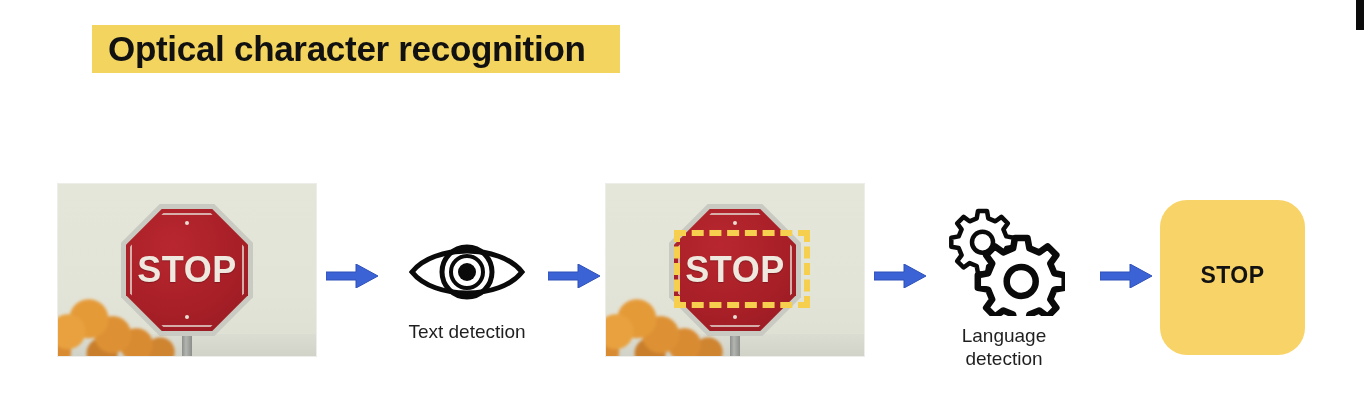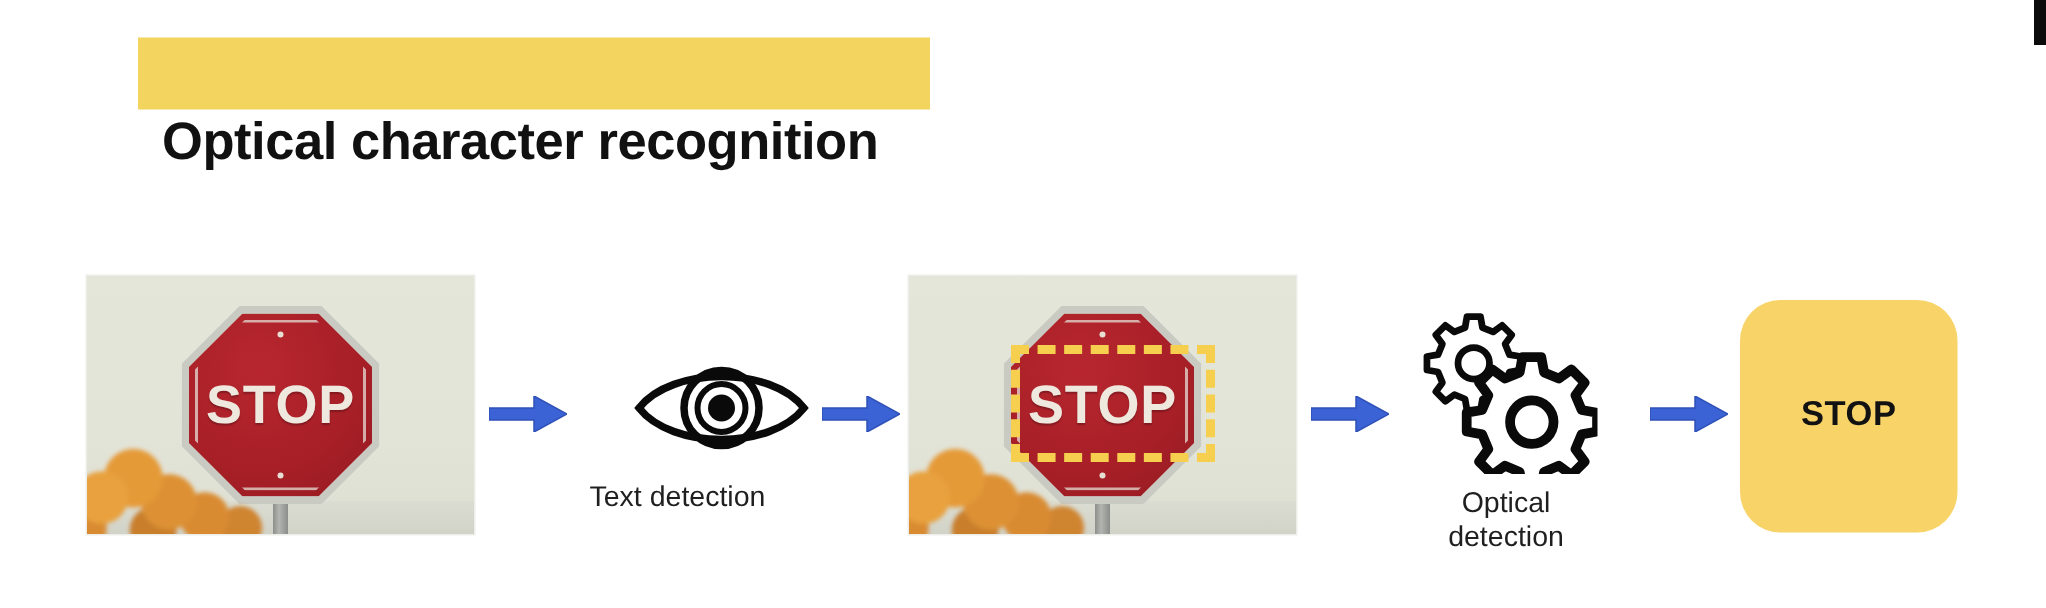--- a/index.html
+++ b/index.html
@@ -30,21 +30,20 @@
     left: 108px;
     top: 26px;
     width: 520px;
     height: 46px;
     line-height: 46px;
     font-size: 35px;
     font-weight: bold;
     color: #111111;
     letter-spacing: -0.3px;
     white-space: nowrap;
-    margin-top: 46px;
   }
 
   
   #pipeline {
     position: absolute;
     left: 0;
     top: 0;
     width: 1364px;
     height: 405px;
   }
@@ -176,24 +175,25 @@
   }
   .arrow svg { display: block; }
   #arrow-1 { left: 326px; }
   #arrow-2 { left: 548px; }
   #arrow-3 { left: 874px; }
   #arrow-4 { left: 1100px; }
 
   
   #step-detection {
     position: absolute;
-    left: 393px;
+    left: 379px;
     top: 236px;
     width: 176px;
     height: 128px;
+    text-align: center;
   }
   #eye-icon { height: 76px; }
   #eye-icon svg { display: block; margin: 0 auto; }
   .step-label {
     font-size: 19px;
     color: #1f1f1f;
     line-height: 23px;
   }
   #text-detection-label { margin-top: 8px; }
 
@@ -332,21 +332,21 @@
             L111.4 87.6 L107.3 97.4 L113.4 105.8 L104.6 114.6 L96.2 108.5
             L86.4 112.6 L84.5 122.9 L72.0 122.9 L70.1 112.6 L60.3 108.5
             L51.9 114.6 L43.1 105.8 L49.2 97.4 L45.1 87.6 L34.8 85.7
             L34.8 73.2 L45.1 71.3 L49.2 61.5 L43.1 53.1 L51.9 44.3
             L60.3 50.4 L70.1 46.3 Z"></path>
           <circle stroke-width="6.5" cx="78.2" cy="79.4" r="14.5"></circle>
         </g>
       </svg>
     </div>
     <div class="step-label" id="language-processing-label">
-      <div>Optical</div>
+      <div>Language</div>
       <div>detection</div>
     </div>
   </div>
 
   <div class="arrow" id="arrow-4">
     <svg width="52" height="24" viewBox="0 0 52 24">
       <path d="M0 8 L30 8 L30 0 L52 12 L30 24 L30 16 L0 16 Z" fill="#3b63d6" stroke="#2f51b8" stroke-width="1"></path>
     </svg>
   </div>
 

